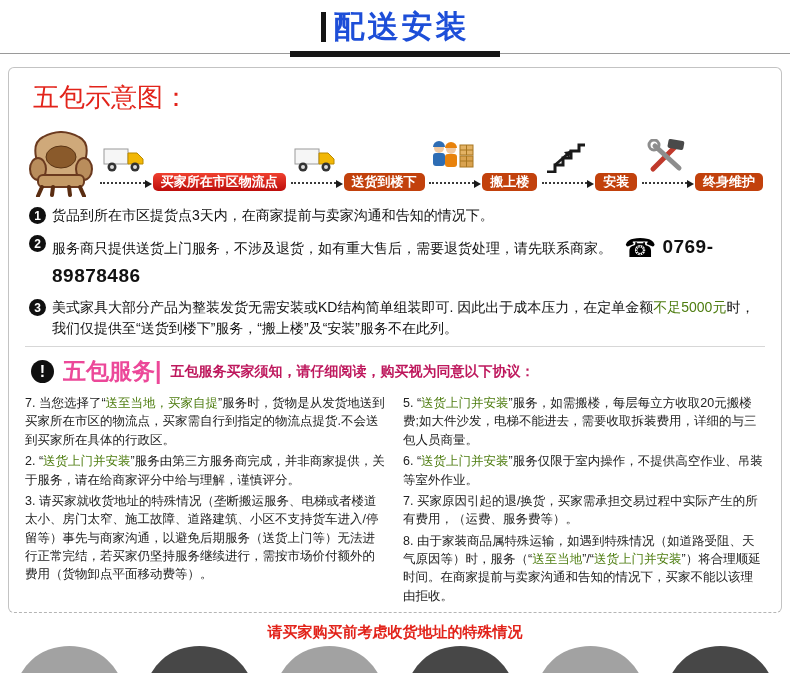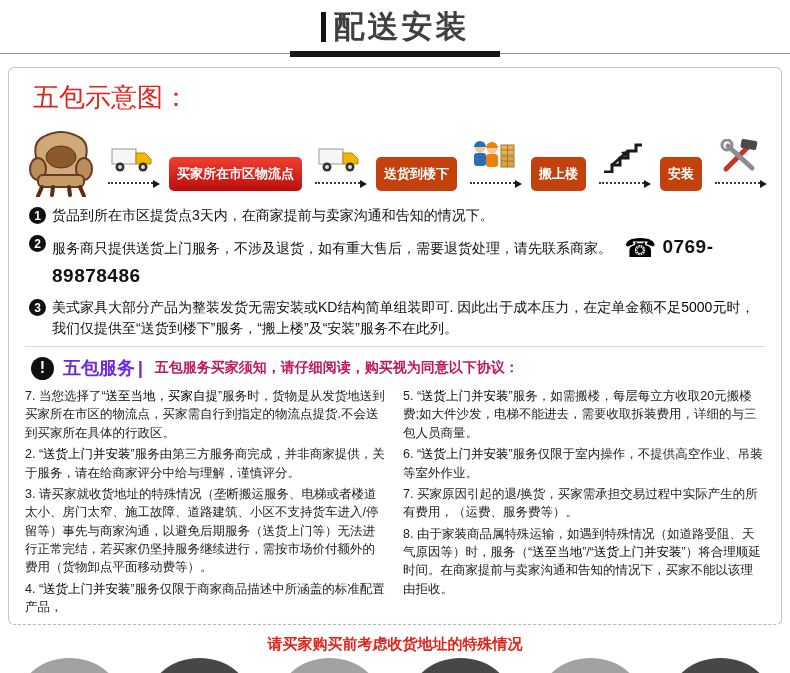--- a/index.html
+++ b/index.html
@@ -5,35 +5,35 @@
   * { box-sizing: border-box; }
   html,body { margin:0; padding:0; }
   body {
     width:790px; height:673px; overflow:hidden; background:#fff;
     font-family:"Liberation Sans","DejaVu Sans",sans-serif; color:#111;
   }
   
   .header { padding-top:6px; }
   .header-row { display:flex; justify-content:center; align-items:center; gap:8px; }
   .tbar { width:5px; height:30px; background:#141414; }
-  .page-title { font-size:31px; font-weight:bold; margin:0; letter-spacing:3px; color:#404040; }
+  .page-title { font-size:31px; font-weight:bold; margin:0; letter-spacing:3px; color:#1d4ed8; }
   .header-underline { position:relative; height:7px; margin-top:3px; }
   .header-underline .thin { position:absolute; top:2px; left:0; right:0; height:1px; background:#9a9a9a; }
   .header-underline .thick { position:absolute; top:0; left:50%; transform:translateX(-50%); width:210px; height:6px; background:#161616; }
 
   
   .panel {
     margin:9px 8px 0 8px; border:1px solid #c3c3c3; border-bottom:1px dashed #b5b5b5;
     border-radius:6px; padding:10px 16px 4px 16px; background:#fff;
   }
   .schematic-title { color:#e2231a; font-size:26px; font-weight:normal; margin:2px 0 4px 8px; }
 
   
   .flow { display:flex; align-items:flex-end; justify-content:space-between; height:78px; padding:0 2px; margin-bottom:8px; }
-  .flow-box { padding:8px 8px; border-radius:5px; color:#fff; font-weight:bold; font-size:13px; white-space:nowrap; margin-bottom:6px; }
+  .flow-box { padding:0 8px; border-radius:5px; color:#fff; font-weight:bold; font-size:13px; white-space:nowrap; margin-bottom:6px; }
   .flow-box.red { background:linear-gradient(#f0402f,#bd0d0b); }
   .flow-box.black { background:#c2410c; }
   .flow-icon svg { display:block; }
   .connector { display:flex; flex-direction:column; align-items:center; margin-bottom:13px; }
   .dotline { width:48px; height:9px; border-bottom:2px dotted #3a3a3a; position:relative; margin-top:2px; }
   .dotline::after {
     content:""; position:absolute; right:-4px; bottom:-6px;
     border-left:7px solid #1a1a1a; border-top:4px solid transparent; border-bottom:4px solid transparent;
   }
 
@@ -44,28 +44,28 @@
     font-size:12px; font-weight:bold; display:flex; align-items:center; justify-content:center; }
   .phone-glyph { font-size:26px; line-height:1; vertical-align:-4px; margin:0 6px 0 12px; color:#000; }
   .phone-number { font-size:19px; font-weight:bold; color:#111; letter-spacing:.5px; }
 
   .divider { border:0; border-top:1px solid #d7d7d7; margin:6px 0 9px 0; }
 
   
   .svc { display:flex; align-items:center; gap:9px; margin:0 0 7px 6px; }
   .warn-icon { width:23px; height:23px; border-radius:50%; background:#101010; color:#fff; font-weight:bold; font-size:16px;
     display:flex; align-items:center; justify-content:center; }
-  .svc-title { font-size:18px; font-weight:bold; color:#6d28d9;font-family:Liberation Mono, monospace; }
+  .svc-title { font-size:23px; font-weight:bold; color:#ec4899; }
   .svc-sub { font-size:14px; font-weight:bold; color:#be185d; }
 
   
   .terms { display:flex; gap:16px; }
   .terms-col { flex:1; }
   .terms-col p { font-size:12.5px; line-height:1.47; color:#222; margin:0 0 3px 0; }
-  .red-text { color:#000000; }
+  .red-text { color:#4d7c0f; }
 
   
   .special-heading { text-align:center; color:#e2231a; font-size:15px; font-weight:bold; margin:10px 0 4px 0; }
   .circles { display:flex; justify-content:space-between; padding:0 16px; margin-top:4px; }
   .ellipse { width:107px; height:95px; border-radius:50%; display:flex; align-items:center; justify-content:center;
     text-align:center; color:#fff; font-weight:bold; font-size:15px; line-height:1.28; }
   .ellipse.light { background:#a2a2a2; }
   .ellipse.dark  { background:#474747; }
 </style>
 </head>
@@ -156,20 +156,21 @@
         <div class="flow-icon">
           <svg width="42" height="34" viewBox="0 0 42 34">
             <line x1="8" y1="30" x2="30" y2="8" stroke="#c0392b" stroke-width="5" stroke-linecap="round"></line>
             <rect x="23" y="1" width="16" height="9" rx="2" fill="#4a4a4a" transform="rotate(10 31 5)"></rect>
             <line x1="10" y1="7" x2="34" y2="29" stroke="#8d8d8d" stroke-width="5" stroke-linecap="round"></line>
             <circle cx="9" cy="6" r="5" fill="none" stroke="#8d8d8d" stroke-width="3"></circle>
           </svg>
         </div>
         <div class="dotline"></div>
       </div>
+      <div class="flow-box black">终身维护</div>
     </div>
 
   <div class="notes" id="notes">
       <div class="note">
         <span class="numcircle">1</span>
         <span><span>货品到所在市区提货点3天内，在商家提前与卖家沟通和告知的情况下。</span></span>
       </div>
       <div class="note">
         <span class="numcircle">2</span>
         <span><span>服务商只提供送货上门服务，不涉及退货，如有重大售后，需要退货处理，请先联系商家。</span><span class="phone-glyph">☎</span><span class="phone-number">0769-89878486</span></span>
@@ -186,21 +187,20 @@
     <span class="warn-icon">!</span>
     <span class="svc-title">五包服务|</span>
     <span class="svc-sub">五包服务买家须知，请仔细阅读，购买视为同意以下协议：</span>
   </div>
 
   <div class="terms">
     <div class="terms-col" id="terms-left">
         <p><span>7. 当您选择了“</span><span class="red-text">送至当地，买家自提</span><span>”服务时，货物是从发货地送到买家所在市区的物流点，买家需自行到指定的物流点提货.不会送到买家所在具体的行政区。</span></p>
         <p><span>2. “</span><span class="red-text">送货上门并安装</span><span>”服务由第三方服务商完成，并非商家提供，关于服务，请在给商家评分中给与理解，谨慎评分。</span></p>
         <p><span>3. 请买家就收货地址的特殊情况（垄断搬运服务、电梯或者楼道太小、房门太窄、施工故障、道路建筑、小区不支持货车进入/停留等）事先与商家沟通，以避免后期服务（送货上门等）无法进行正常完结，若买家仍坚持服务继续进行，需按市场价付额外的费用（货物卸点平面移动费等）。</span></p>
-        <p><span>4. “</span><span class="red-text">送货上门并安装</span><span>”服务仅限于商家商品描述中所涵盖的标准配置产品，</span></p>
       </div>
     <div class="terms-col" id="terms-right">
         <p><span>5. “</span><span class="red-text">送货上门并安装</span><span>”服务，如需搬楼，每层每立方收取20元搬楼费;如大件沙发，电梯不能进去，需要收取拆装费用，详细的与三包人员商量。</span></p>
         <p><span>6. “</span><span class="red-text">送货上门并安装</span><span>”服务仅限于室内操作，不提供高空作业、吊装等室外作业。</span></p>
         <p><span>7. 买家原因引起的退/换货，买家需承担交易过程中实际产生的所有费用，（运费、服务费等）。</span></p>
         <p><span>8. 由于家装商品属特殊运输，如遇到特殊情况（如道路受阻、天气原因等）时，服务（“</span><span class="red-text">送至当地</span><span>”/“</span><span class="red-text">送货上门并安装</span><span>”）将合理顺延时间。在商家提前与卖家沟通和告知的情况下，买家不能以该理由拒收。</span></p>
       </div>
   </div>
 </div>
 

